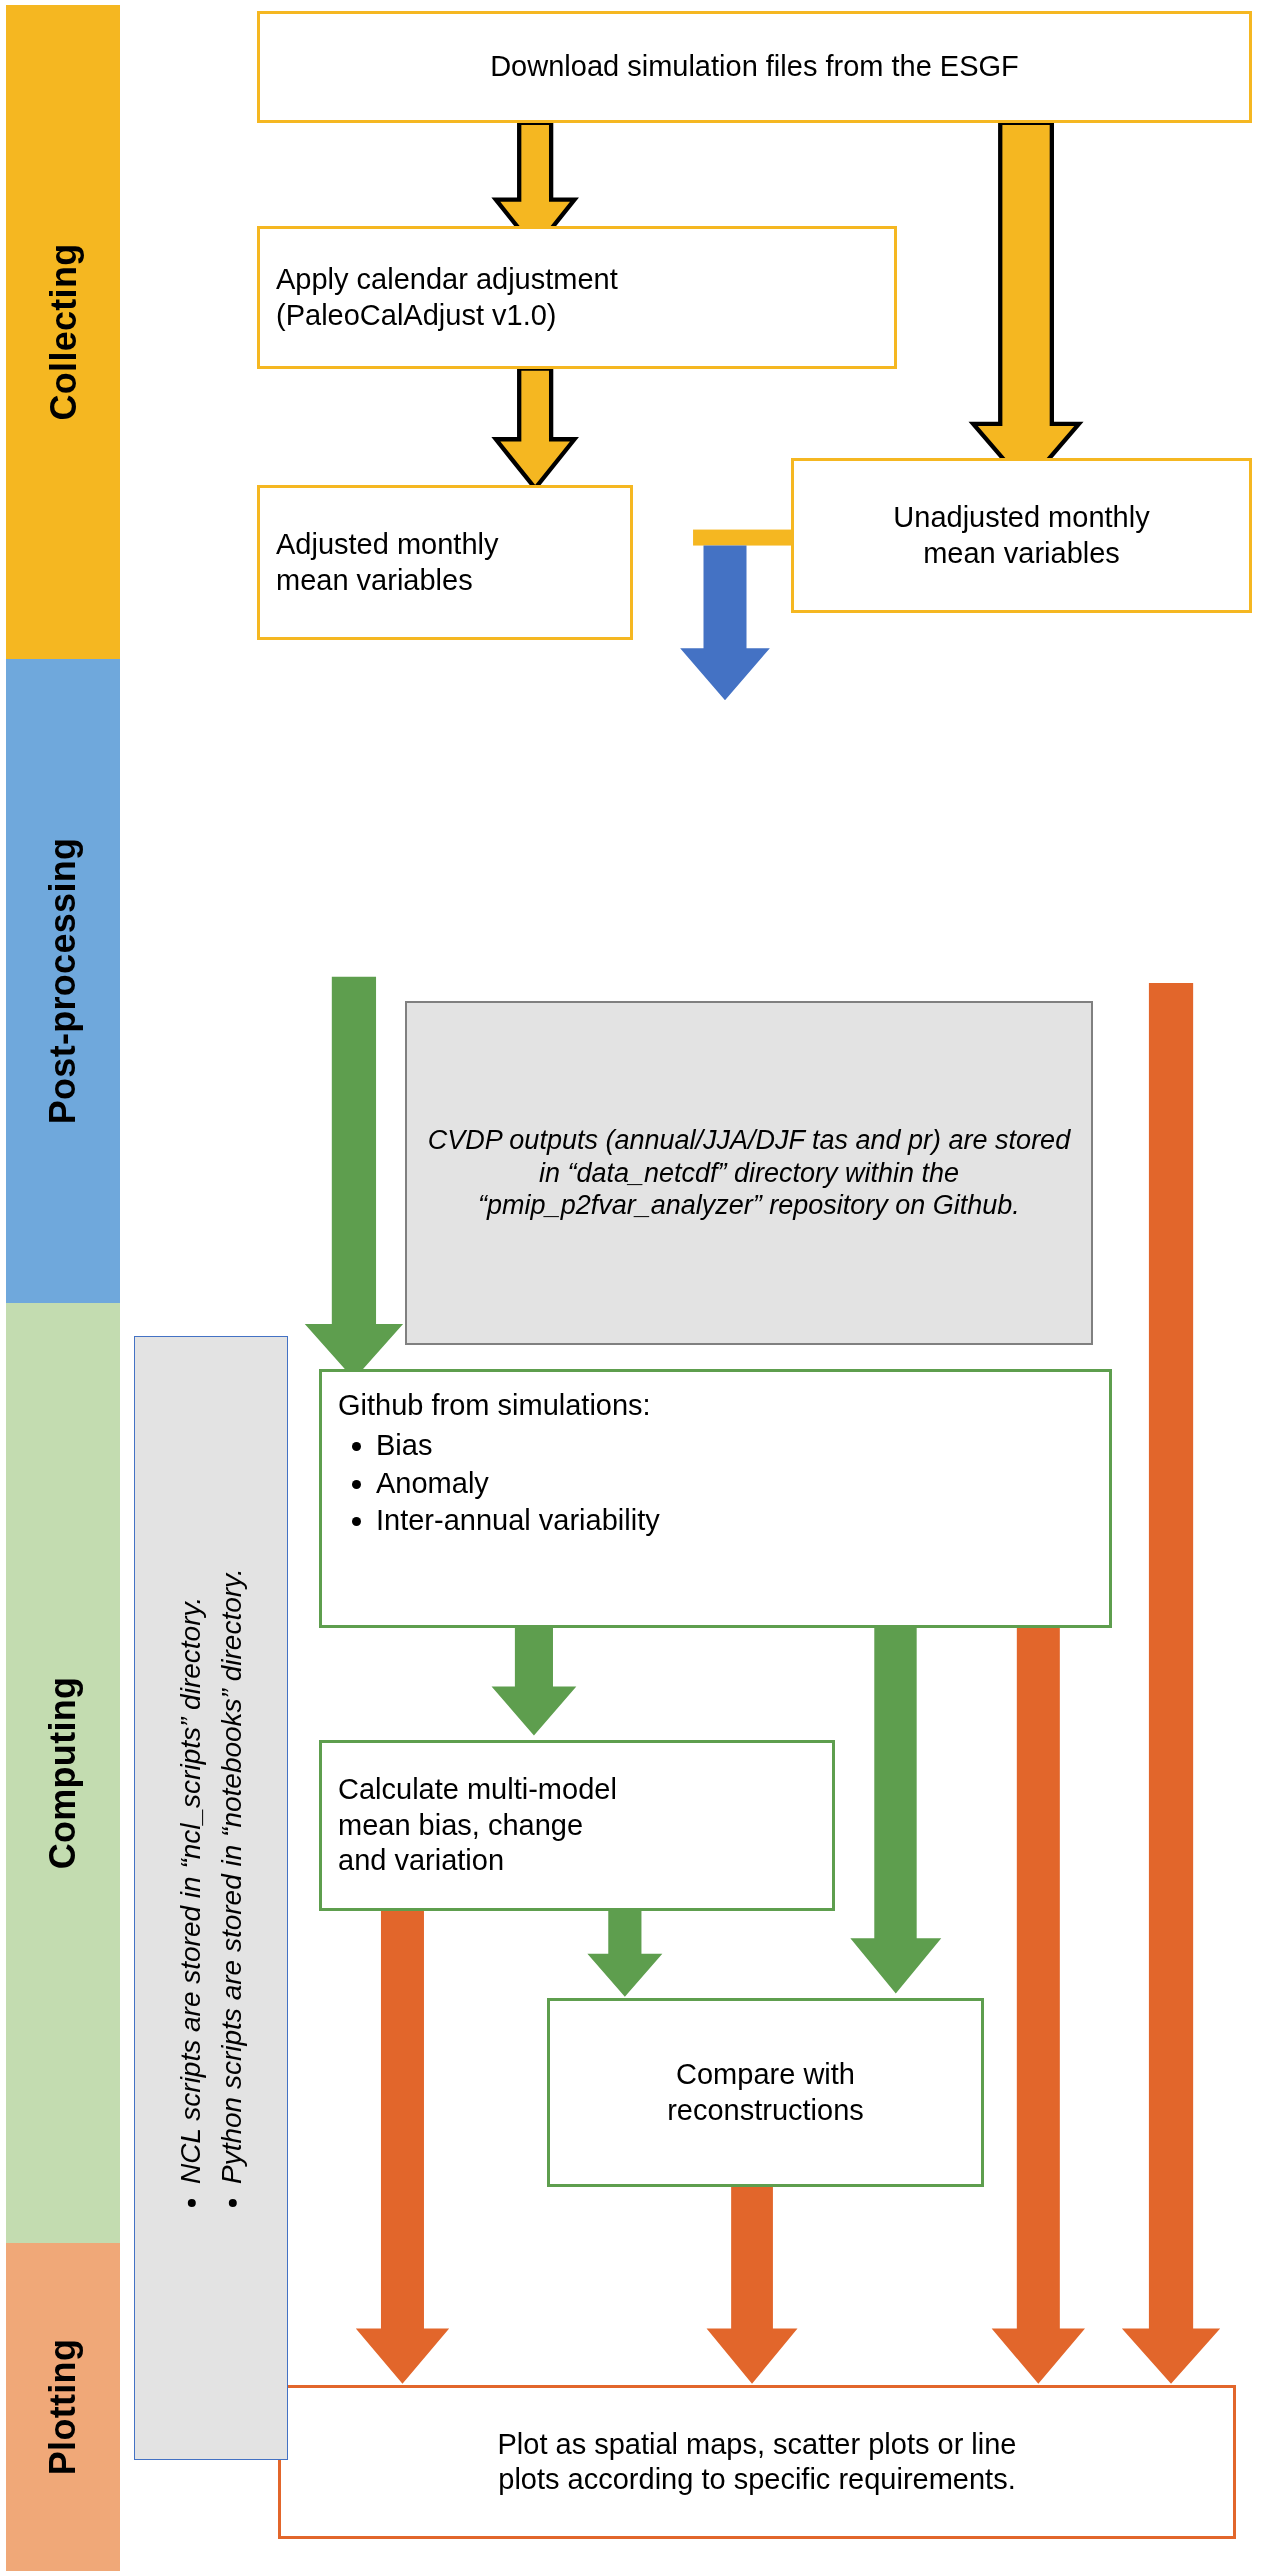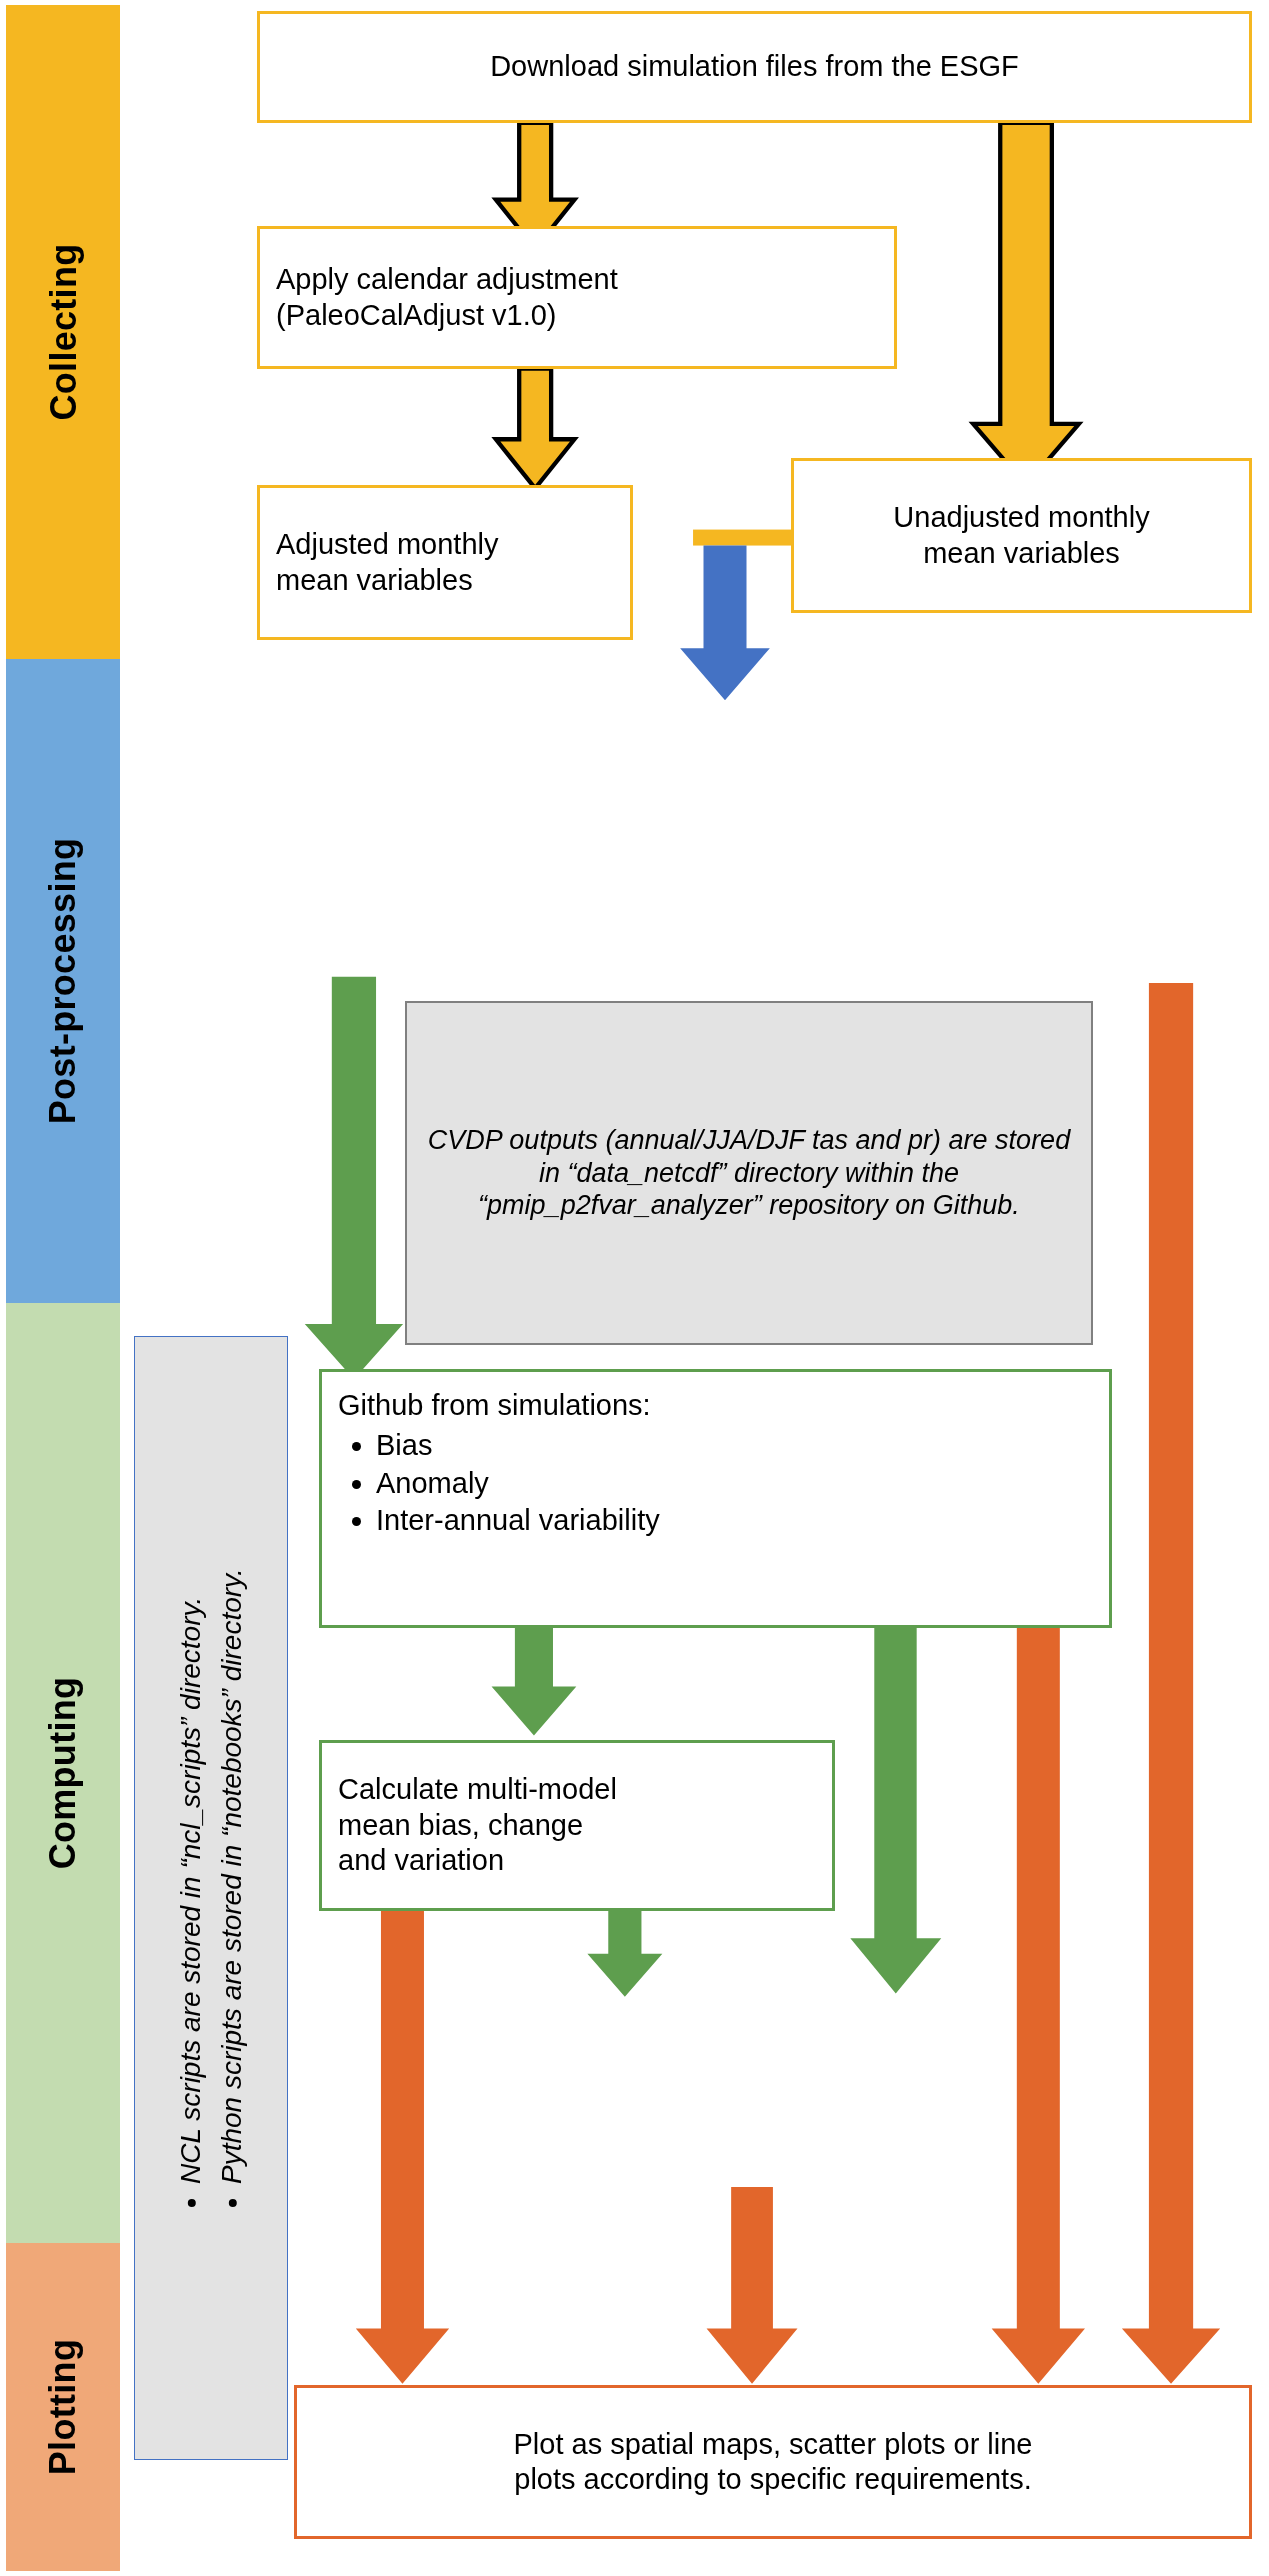--- a/index.html
+++ b/index.html
@@ -166,22 +166,26 @@
       <li>Inter-annual variability</li>
     </ul>
   </div>
 
   <div class="box b-green left pad" style="left:319px; top:1740px; width:516px; height:171px;">
     <div>Calculate multi-model</div>
     <div>mean bias, change</div>
     <div>and variation</div>
   </div>
 
+  <div class="box b-green center pad" style="left:547px; top:1998px; width:437px; height:189px;">
+    <div>Compare with</div>
+    <div>reconstructions</div>
+  </div>
 
-  <div class="box b-red center pad" style="left:294px; top:2385px; width:958px; height:154px;">
+  <div class="box b-red center pad" style="left:278px; top:2385px; width:958px; height:154px;">
     <div>Plot as spatial maps, scatter plots or line</div>
     <div>plots according to specific requirements.</div>
   </div>
 
   <div class="b-greyline" id="scripts-note">
     <div class="rot">
       <ul>
         <li>NCL scripts are stored in “ncl_scripts” directory.</li>
         <li>Python scripts are stored in “notebooks” directory.</li>
       </ul>

